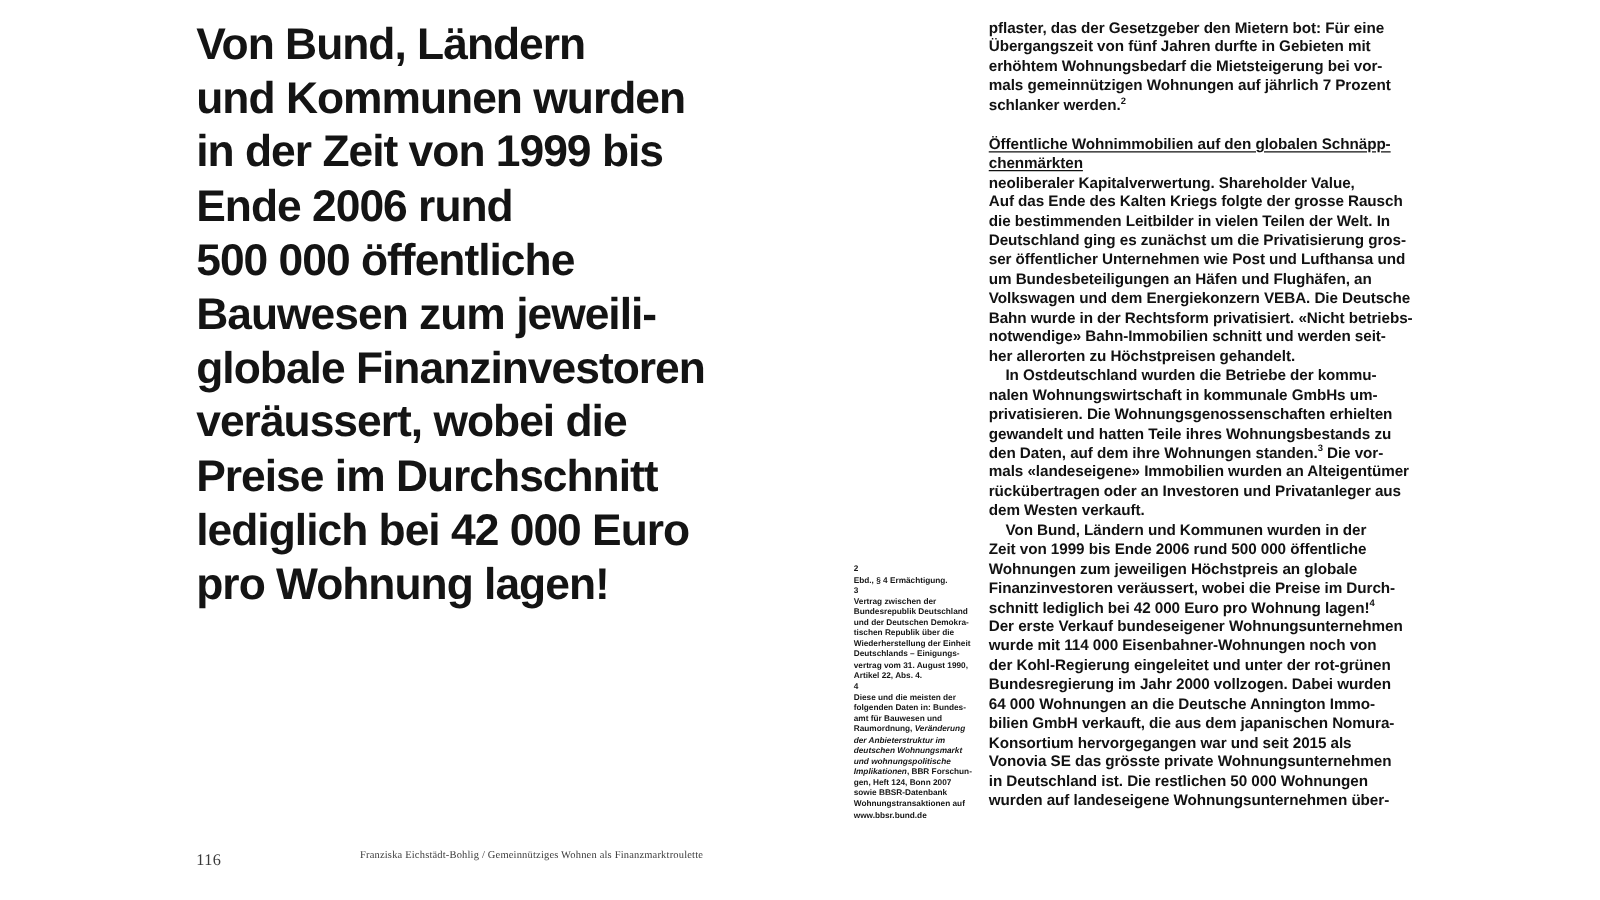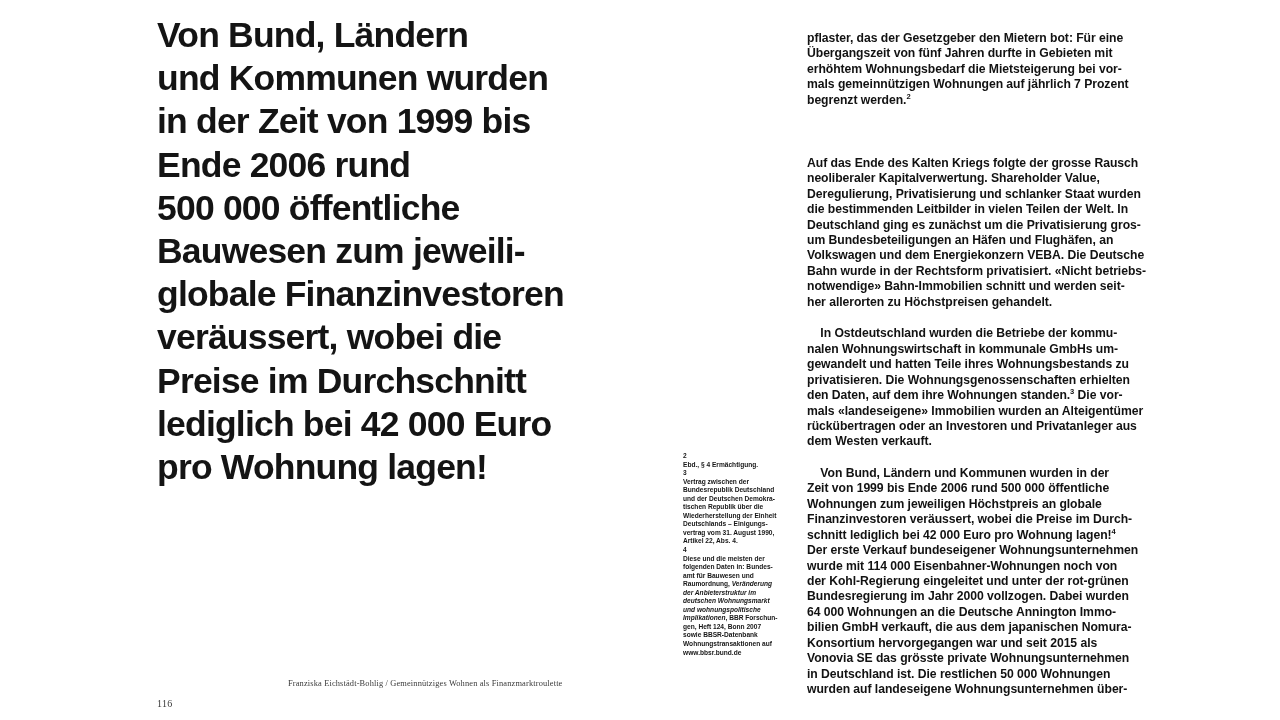--- a/index.html
+++ b/index.html
@@ -86,21 +86,21 @@
     left: 151px;   
     top: 15px;
     width: 345px;
     font-family: "Liberation Sans", sans-serif;
     font-weight: 700;
     font-size: 12.2px;
     line-height: 15.45px;
     color: #121212;
     letter-spacing: -0.05px;
   }
-  .body-col .para { margin: 16px; }
+  .body-col .para { margin: 0; }
   .body-col .ln { display: block; white-space: pre; }
   .body-col .gap { display: block; height: 15.45px; }
   .body-col .sub {
     text-decoration: underline;
     text-underline-offset: 2px;
   }
   sup {
     font-size: 0.62em;
     vertical-align: super;
     line-height: 0;
@@ -114,23 +114,23 @@
     height: 14px;
     font-family: "Liberation Serif", serif;
     font-size: 8.4px;
     color: #3a3a3a;
     letter-spacing: 0.15px;
     margin-top: 40px;
   }
 
   .folio {
     position: absolute;
-    bottom: 11px;
+    bottom: 24px;
     font-family: "Liberation Serif", serif;
-    font-size: 10px;
+    font-size: 13px;
     color: #3a3a3a;
     letter-spacing: 0.3px;
   }
   .folio-left  { left: 157px; }
 
   .running-title-left  { position: absolute; bottom: 27px; left: 288px; }
 </style>
 </head>
 <body>
 
@@ -188,44 +188,48 @@
       <span class="fn-body">www.bbsr.bund.de</span>
     </div>
 
     <div class="body-col">
 
       <div class="para">
         <span class="ln">pflaster, das der Gesetzgeber den Mietern bot: Für eine</span>
         <span class="ln">Übergangszeit von fünf Jahren durfte in Gebieten mit</span>
         <span class="ln">erhöhtem Wohnungsbedarf die Mietsteigerung bei vor-</span>
         <span class="ln">mals gemeinnützigen Wohnungen auf jährlich 7 Prozent</span>
-        <span class="ln"><span>begrenzt werden.</span><sup>2</sup></span>
+        <span class="ln"><span>schlanker werden.</span><sup>2</sup></span>
       </div>
 
       <span class="gap"></span>
 
-
-      <div class="para">
+      <div class="para">
+        <span class="ln sub">Öffentliche Wohnimmobilien auf den globalen Schnäpp-</span>
+        <span class="ln sub">chenmärkten</span>
+      </div>
+
+      <div class="para">
+        <span class="ln">neoliberaler Kapitalverwertung. Shareholder Value,</span>
         <span class="ln">Auf das Ende des Kalten Kriegs folgte der grosse Rausch</span>
-        <span class="ln">neoliberaler Kapitalverwertung. Shareholder Value,</span>
-        <span class="ln">Deregulierung, Privatisierung und schlanker Staat wurden</span>
         <span class="ln">die bestimmenden Leitbilder in vielen Teilen der Welt. In</span>
         <span class="ln">Deutschland ging es zunächst um die Privatisierung gros-</span>
+        <span class="ln">ser öffentlicher Unternehmen wie Post und Lufthansa und</span>
         <span class="ln">um Bundesbeteiligungen an Häfen und Flughäfen, an</span>
         <span class="ln">Volkswagen und dem Energiekonzern VEBA. Die Deutsche</span>
         <span class="ln">Bahn wurde in der Rechtsform privatisiert. «Nicht betriebs-</span>
         <span class="ln">notwendige» Bahn-Immobilien schnitt und werden seit-</span>
         <span class="ln">her allerorten zu Höchstpreisen gehandelt.</span>
       </div>
 
       <div class="para">
         <span class="ln">    In Ostdeutschland wurden die Betriebe der kommu-</span>
         <span class="ln">nalen Wohnungswirtschaft in kommunale GmbHs um-</span>
+        <span class="ln">privatisieren. Die Wohnungsgenossenschaften erhielten</span>
         <span class="ln">gewandelt und hatten Teile ihres Wohnungsbestands zu</span>
-        <span class="ln">privatisieren. Die Wohnungsgenossenschaften erhielten</span>
         <span class="ln"><span>den Daten, auf dem ihre Wohnungen standen.</span><sup>3</sup><span> Die vor-</span></span>
         <span class="ln">mals «landeseigene» Immobilien wurden an Alteigentümer</span>
         <span class="ln">rückübertragen oder an Investoren und Privatanleger aus</span>
         <span class="ln">dem Westen verkauft.</span>
       </div>
 
       <div class="para">
         <span class="ln">    Von Bund, Ländern und Kommunen wurden in der</span>
         <span class="ln">Zeit von 1999 bis Ende 2006 rund 500 000 öffentliche</span>
         <span class="ln">Wohnungen zum jeweiligen Höchstpreis an globale</span>

